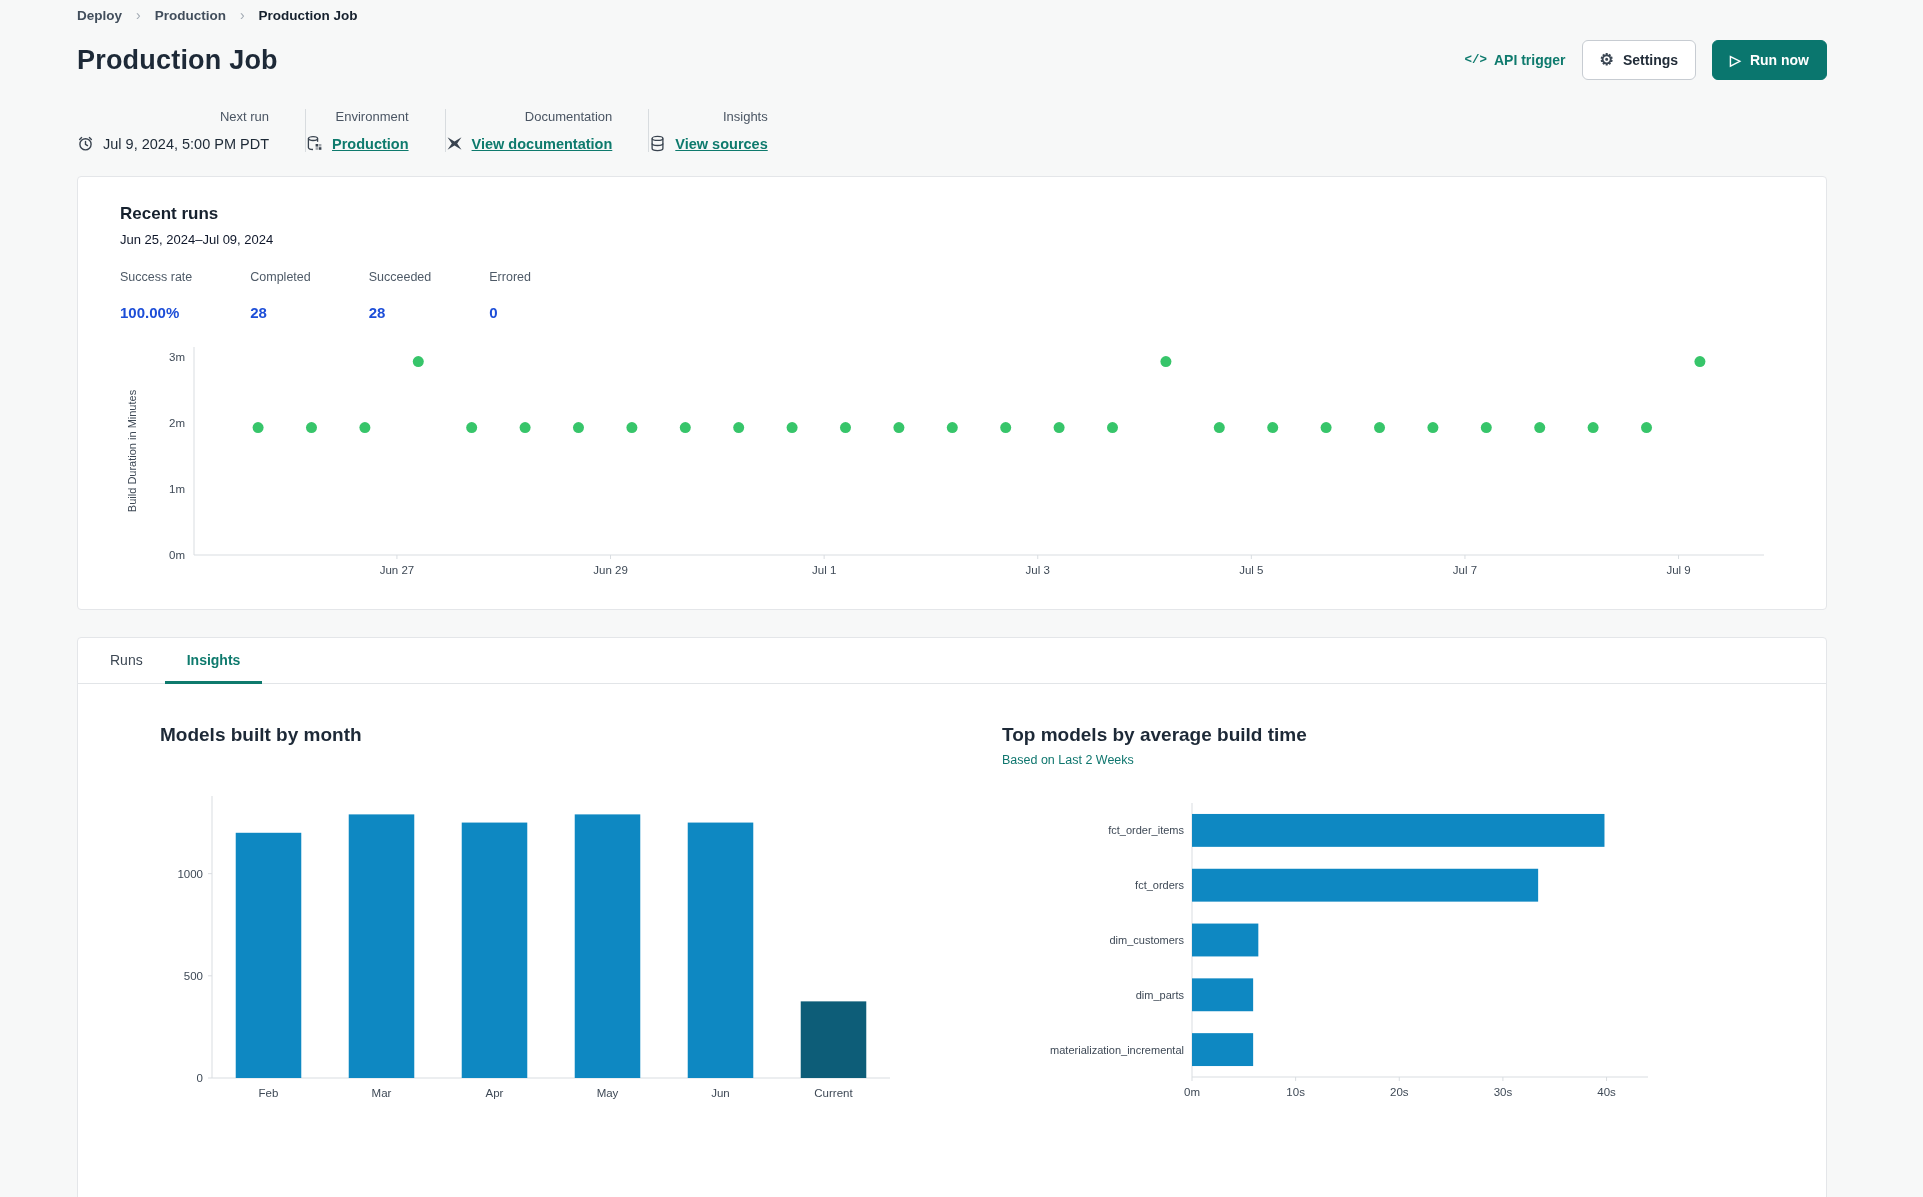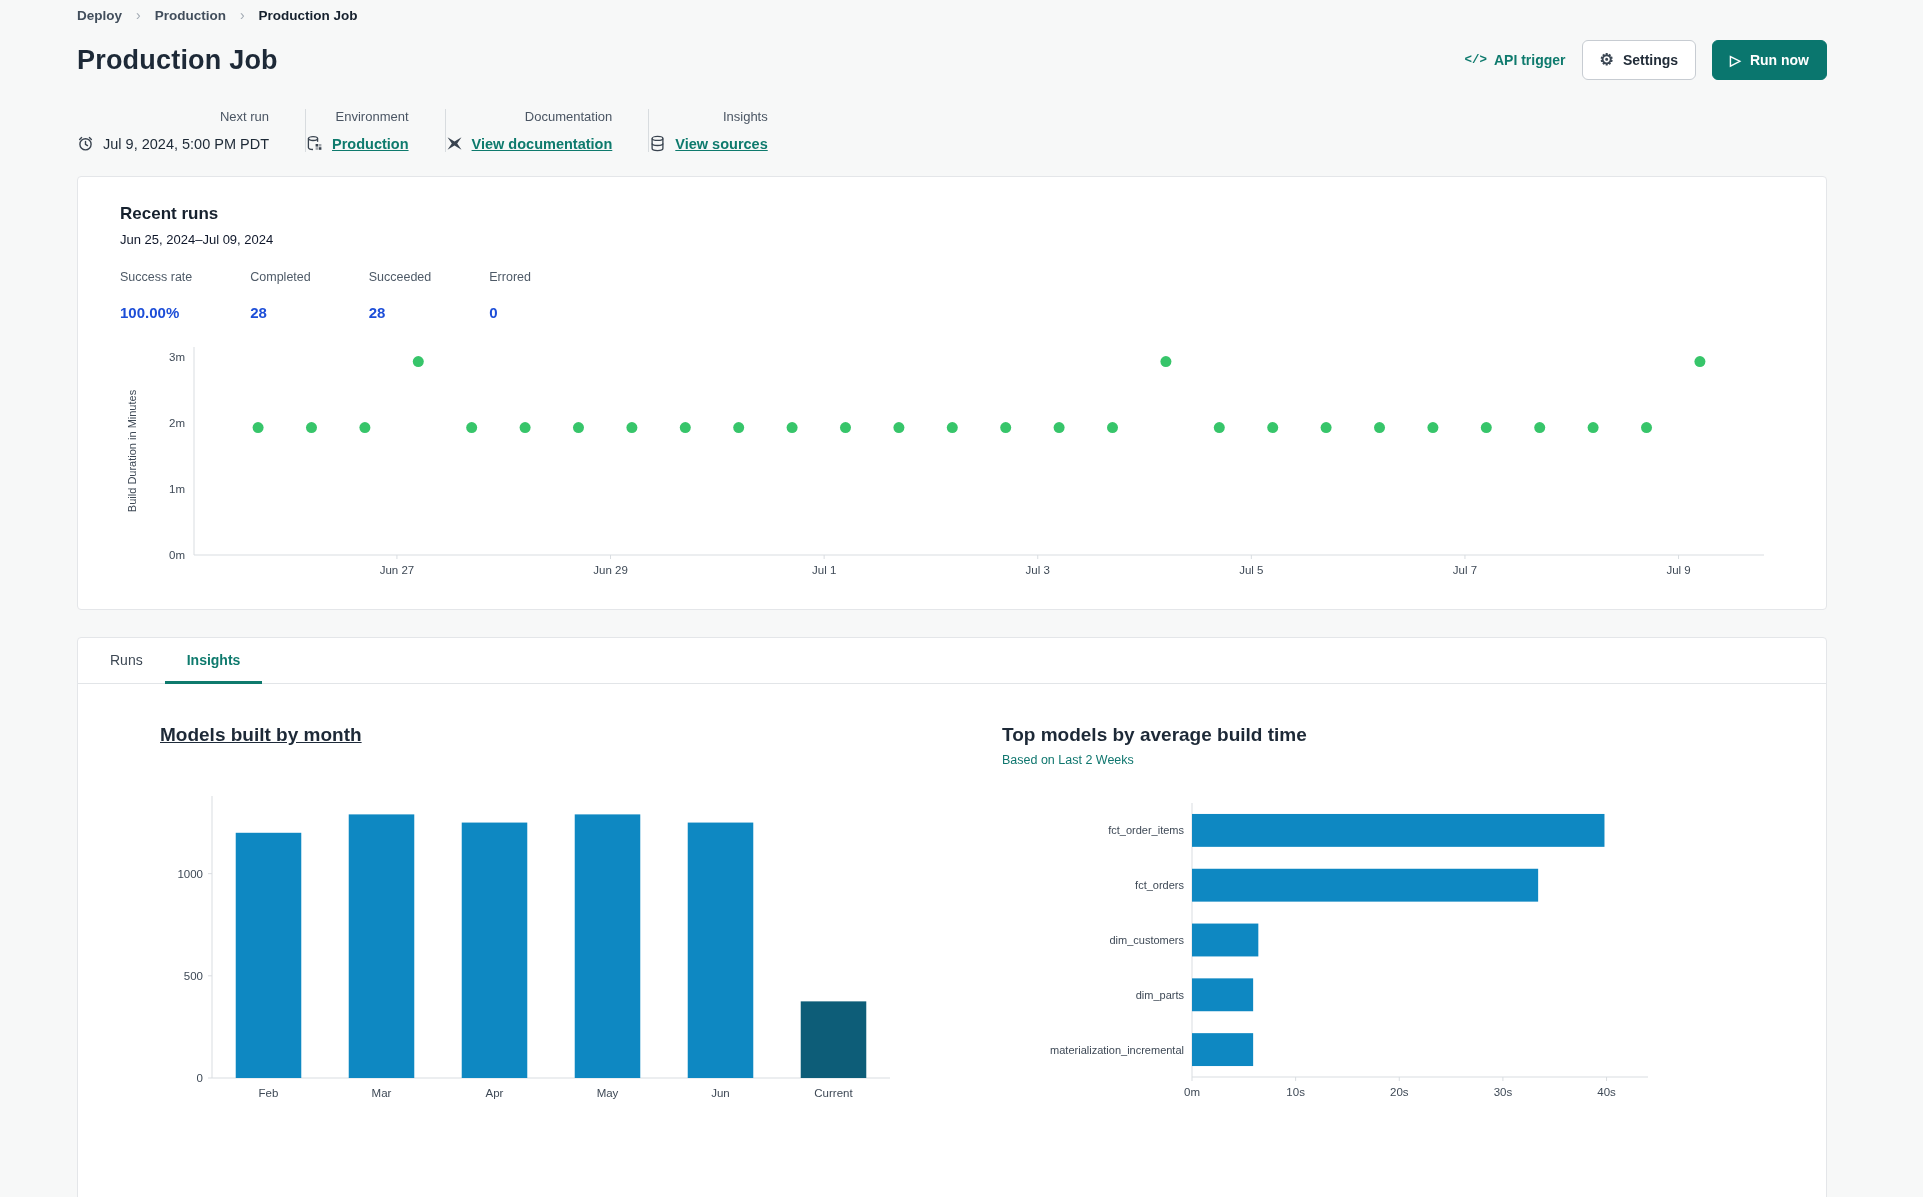--- a/index.html
+++ b/index.html
@@ -52,21 +52,21 @@
 
   
   .tabs-card { margin-top:27px; background:#fff; border:1px solid #e4e6e9; border-radius:4px;
     height:671px; overflow:hidden; }
   .tab-bar { display:flex; align-items:stretch; height:46px; border-bottom:1px solid #e2e5e8; padding-left:10px; }
   .tab { display:flex; align-items:center; padding:0 22px; font-size:14px; color:#3d4854;
     cursor:pointer; border-bottom:3px solid transparent; margin-bottom:-1px; font-weight:500; }
   .tab.active { color:var(--link); font-weight:700; border-bottom-color:var(--link); }
 
   .insights { display:flex; padding:40px 0 0 82px; gap:62px; }
-  .chart-block-left { width:780px;text-decoration:underline; }
+  .chart-block-left { width:780px; }
   .chart-title { font-size:19px; font-weight:700; color:#1d2937; }
   .chart-subtitle { margin-top:7px; font-size:12.5px; color:#0f766e; }
   .bar-wrap { margin-top:42px; }
   .hbar-wrap { margin-top:30px; }
 
   svg text { font-family:"Liberation Sans", sans-serif; }
 </style>
 </head>
 <body>
 

